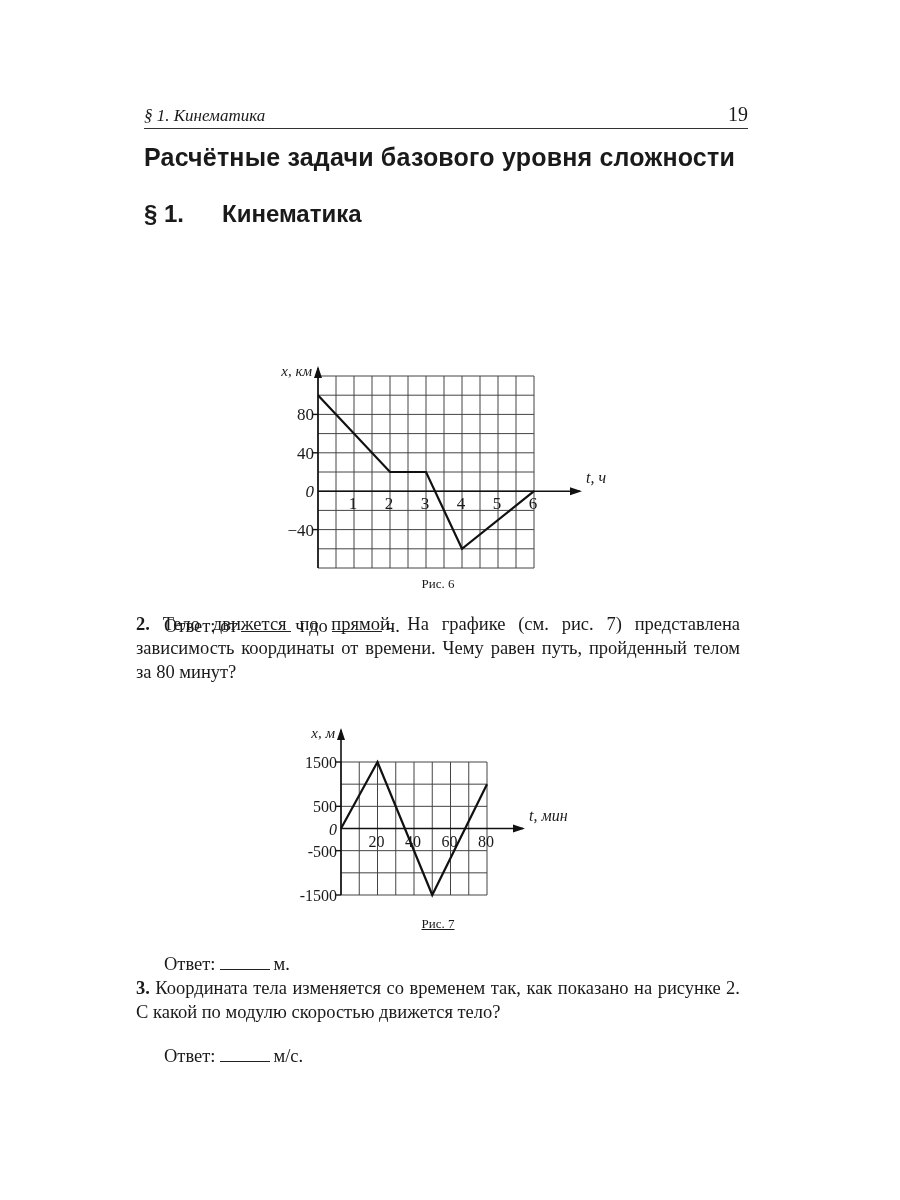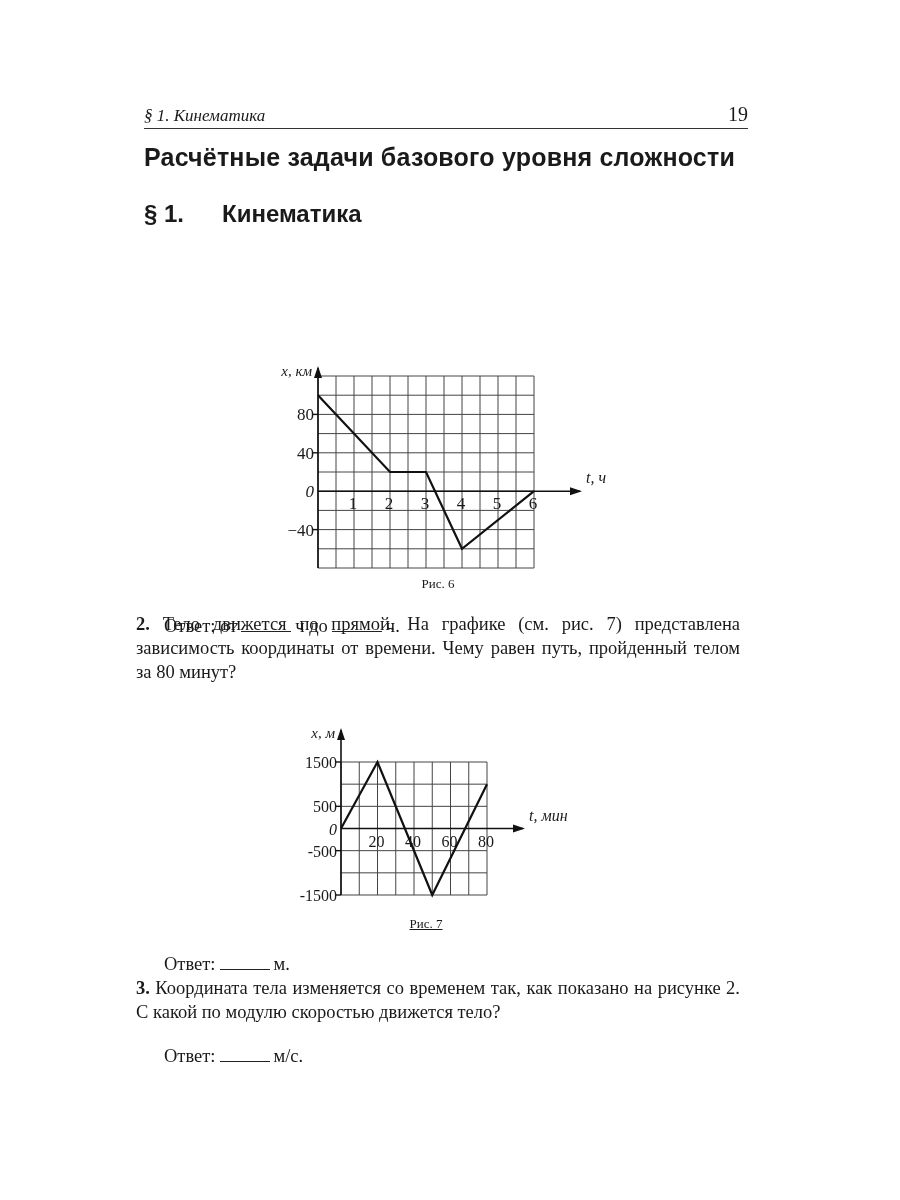--- a/index.html
+++ b/index.html
@@ -141,21 +141,21 @@
     <text x="91.5" y="124.5" text-anchor="middle" font-size="16">20</text>
     <text x="128" y="124.5" text-anchor="middle" font-size="16">40</text>
     <text x="164.5" y="124.5" text-anchor="middle" font-size="16">60</text>
     <text x="201" y="124.5" text-anchor="middle" font-size="16">80</text>
     <polyline points="56,106.5 92.5,40 147.25,173 202,62.166666666666664" fill="none" stroke="#111" stroke-width="2.2" stroke-linejoin="miter"></polyline>
     <circle cx="56" cy="106.5" r="0.01" fill="#111"></circle>
     <circle cx="92.5" cy="40" r="0.01" fill="#111"></circle>
     <circle cx="147.25" cy="173" r="0.01" fill="#111"></circle>
     <circle cx="202" cy="62.166666666666664" r="0.01" fill="#111"></circle>
   </svg>
-<div class="caption fig" style="left:124px; width:604px; top:916px;text-decoration:underline;">Рис. 7</div>
+<div class="caption fig" style="left:136px; width:604px; top:916px;text-decoration:underline;">Рис. 7</div>
 
 <div class="fig answer" style="left:136px; top:952px;">
   <span>Ответ:</span><span class="blank"></span><span>м.</span>
 </div>
 
 <div class="fig" style="left:136px; width:604px; top:976px;">
   <p><b>3.</b> <span>Координата тела изменяется со временем так, как показано на рисунке 2. С какой по модулю скоростью движется тело?</span></p>
 </div>
 <div class="fig answer" style="left:136px; top:1044px;">
   <span>Ответ:</span><span class="blank"></span><span>м/с.</span>

